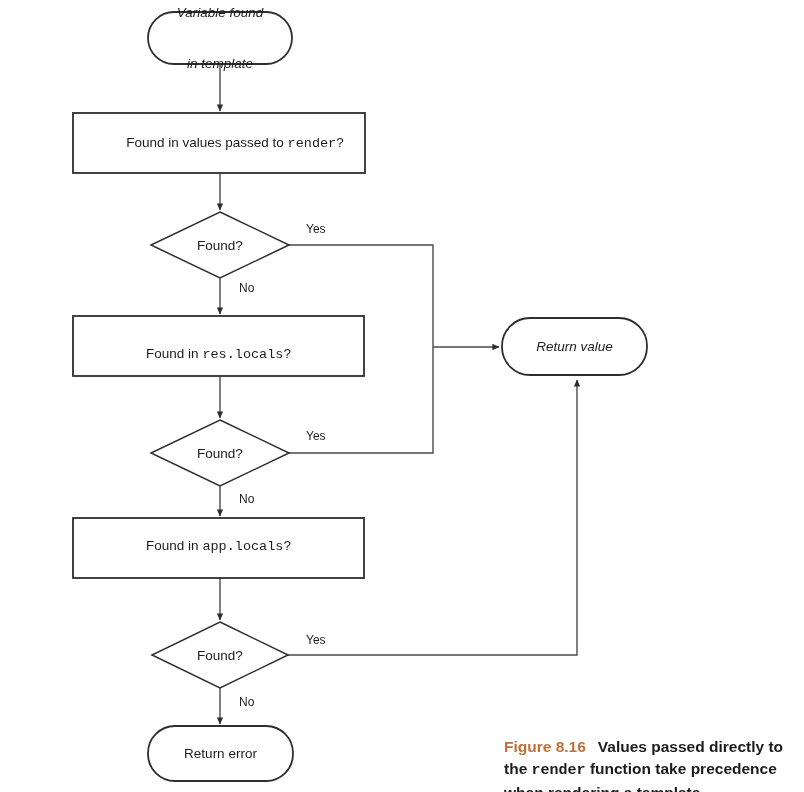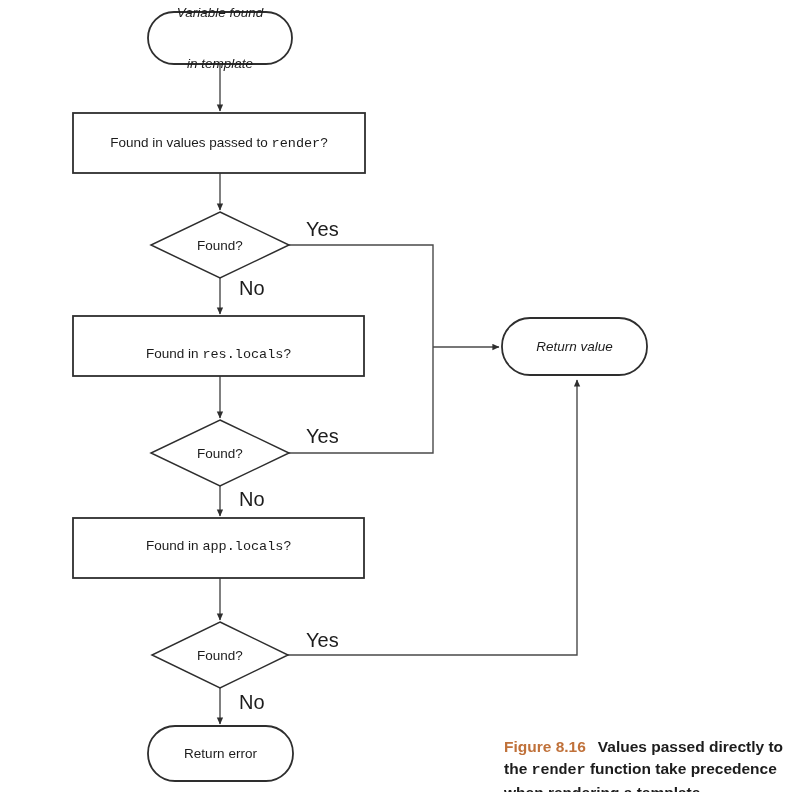--- a/index.html
+++ b/index.html
@@ -30,21 +30,21 @@
     justify-content: center;
     text-align: center;
     font-size: 13.5px;
     line-height: 17px;
     white-space: pre;
     color: var(--text);
   }
   .code { font-family: "Liberation Mono", "DejaVu Sans Mono", monospace; }
   .edge-label {
     position: absolute;
-    font-size: 20px;
+    font-size: 12px;
     line-height: 15px;
     color: var(--text);
   }
   .caption {
     position: absolute;
     left: 487px;
     top: 719px;
     width: 300px;
     margin: 17px;
     font-size: 15.5px;
@@ -89,21 +89,21 @@
     <rect class="shape" x="148" y="726" width="145" height="55" rx="27" ry="27"></rect>
   </svg>
 
   <div class="node-label" style="left:148px; top:12px; width:144px; height:52px;font-style:italic;">
     <div>
       <div>Variable found</div>
       <div>in template</div>
     </div>
   </div>
 
-  <div class="node-label" style="left:73px; top:113px; width:292px; height:60px;">
+  <div class="node-label" style="left:89px; top:113px; width:292px; height:60px;">
     <span><span>Found in values passed to </span><span class="code">render</span><span>?</span></span>
   </div>
 
   <div class="node-label" style="left:151px; top:212px; width:138px; height:66px;">
     <span>Found?</span>
   </div>
 
   <div class="node-label" style="left:73px; top:324px; width:291px; height:60px;">
     <span><span>Found in </span><span class="code">res.locals</span><span>?</span></span>
   </div>

